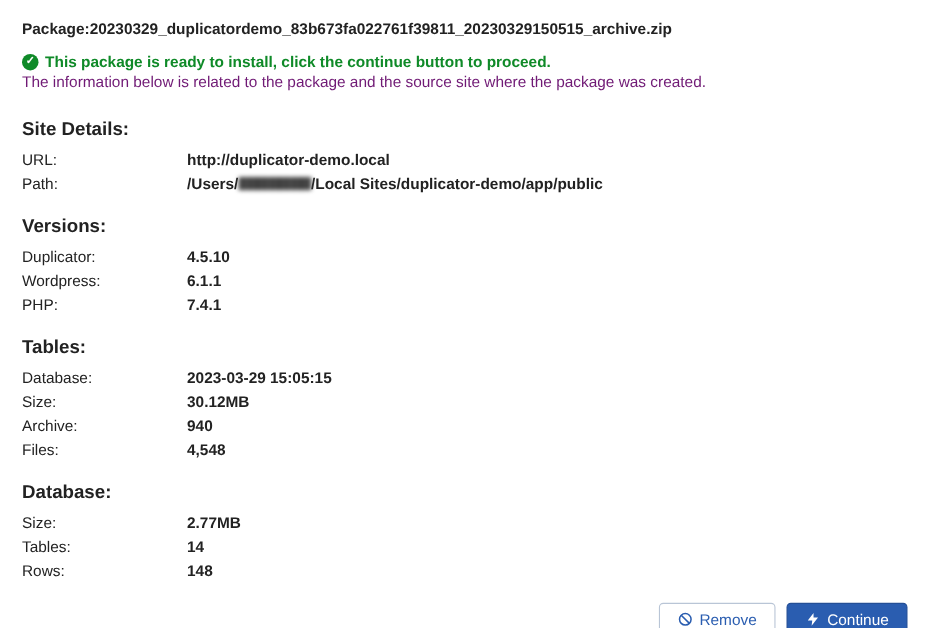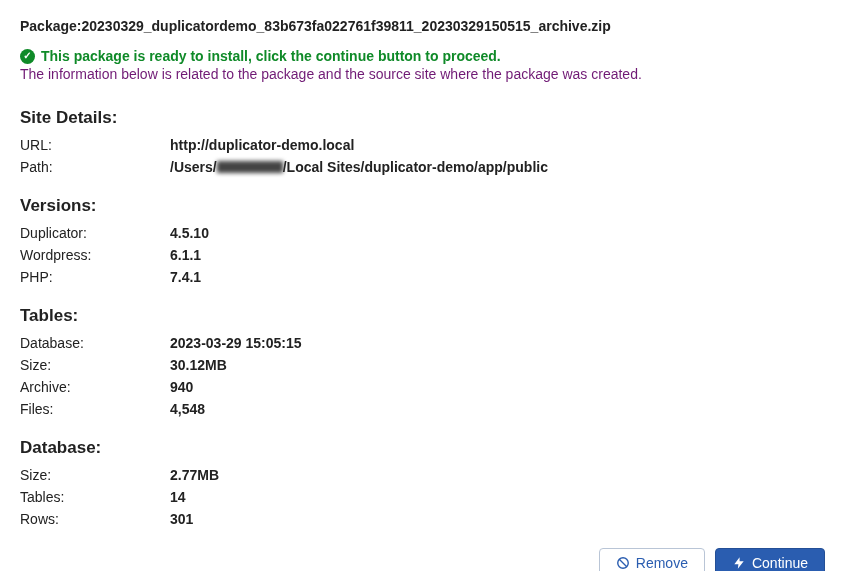--- a/index.html
+++ b/index.html
@@ -169,21 +169,21 @@
   <div class="row bold">
     <span class="lbl">Size:</span>
     <span class="val">2.77MB</span>
   </div>
   <div class="row bold">
     <span class="lbl">Tables:</span>
     <span class="val">14</span>
   </div>
   <div class="row bold">
     <span class="lbl">Rows:</span>
-    <span class="val">301</span>
+    <span class="val">148</span>
   </div>
 </div>
 
 <div class="button-bar">
   <button class="btn btn-secondary">
     <svg class="icon-svg" viewBox="0 0 24 24" fill="none" stroke="currentColor" stroke-width="2.4" stroke-linecap="round">
       <circle cx="12" cy="12" r="9"></circle>
       <line x1="6" y1="6" x2="18" y2="18"></line>
     </svg>
     <span>Remove</span>

